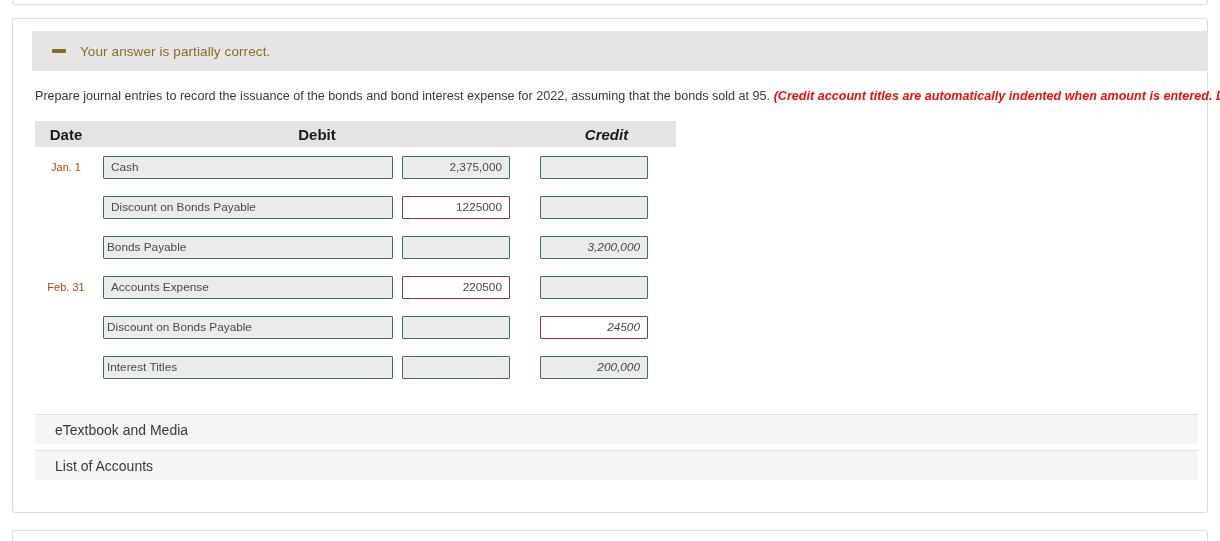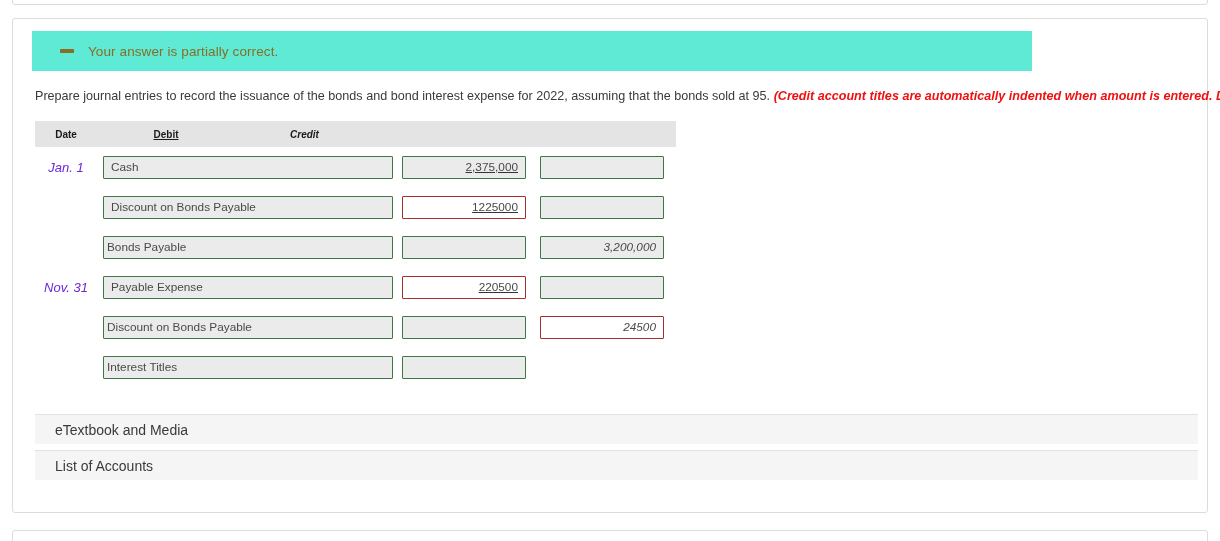--- a/index.html
+++ b/index.html
@@ -54,27 +54,27 @@
     border: 1px solid #dcdcdc;
     border-radius: 3px;
     box-sizing: border-box;
   }
 
   
   .alert {
     position: absolute;
     left: 19px;
     top: 12px;
-    width: 1000px;
+    width: 1176px;
     height: 40px;
-    background: #5eead4;
-    box-sizing: border-box;
-    display: flex;
-    align-items: center;
-    padding-left: 28px;
+    background: #e5e5e5;
+    box-sizing: border-box;
+    display: flex;
+    align-items: center;
+    padding-left: 20px;
   }
   .alert-icon {
     width: 14px;
     height: 4px;
     background: #8a6d24;
     border-radius: 1px;
     margin-right: 14px;
     flex: 0 0 auto;
   }
   .alert-text {
@@ -106,38 +106,38 @@
     left: 22px;
     top: 102px;
     width: 641px;
   }
   .jhead {
     display: flex;
     background: #e4e4e4;
     height: 26px;
     align-items: center;
     font-weight: bold;
-    font-size: 10px;
+    font-size: 15px;
     color: #1a1a1a;
+    justify-content: space-between;
   }
   .col-date   { width: 62px;  text-align: center; flex: 0 0 auto; }
   .col-acct   { width: 297px; text-align: left;   flex: 0 0 auto; padding-left: 3px;}
-  .col-debit  { width: 138px; text-align: center; flex: 0 0 auto; text-decoration: underline; }
+  .col-debit  { width: 138px; text-align: center; flex: 0 0 auto; }
   .col-credit { width: 139px; text-align: center; flex: 0 0 auto; font-style: italic; }
 
   .jrow {
     display: flex;
     align-items: center;
     height: 40px;
   }
   .jrow .col-date {
-    font-size: 13px;
-    color: #6d28d9;
+    font-size: 11px;
+    color: #c2410c;
     text-align: center;
-    font-style: italic;
   }
 
   .cellwrap { display: flex; align-items: center; }
 
   .fld {
     box-sizing: border-box;
     height: 23px;
     border: 1px solid #3f7744;
     background: #ebebeb;
     font-family: "Liberation Sans", sans-serif;
@@ -148,21 +148,21 @@
     border-radius: 1px;
     overflow: hidden;
     white-space: nowrap;
   }
   .fld.wrong {
     border: 1px solid #a33030;
     background: #ffffff;
   }
   .fld-acct  { width: 290px; text-align: left; margin-left: 3px; }
   .fld-acct.indent { padding-left: 3px; }
-  .fld-num   { width: 124px; text-align: right; margin-left: 5px; }
+  .fld-num   { width: 108px; text-align: right; margin-left: 5px; }
 
   
   .acc-bar {
     position: absolute;
     left: 22px;
     width: 1163px;
     height: 30px;
     background: #f5f5f5;
     border-top: 1px solid #e2e2e2;
     box-sizing: border-box;
@@ -231,23 +231,23 @@
             <div class="fld fld-acct indent">Bonds Payable</div>
           </div>
           <div class="col-debit cellwrap">
             <div class="fld fld-num"></div>
           </div>
           <div class="col-credit cellwrap">
             <div class="fld fld-num">3,200,000</div>
           </div>
         </div>
         <div class="jrow">
-          <div class="col-date">Nov. 31</div>
-          <div class="col-acct cellwrap">
-            <div class="fld fld-acct">Payable Expense</div>
+          <div class="col-date">Feb. 31</div>
+          <div class="col-acct cellwrap">
+            <div class="fld fld-acct">Accounts Expense</div>
           </div>
           <div class="col-debit cellwrap">
             <div class="fld fld-num wrong">220500</div>
           </div>
           <div class="col-credit cellwrap">
             <div class="fld fld-num"></div>
           </div>
         </div>
         <div class="jrow">
           <div class="col-date"></div>
@@ -261,20 +261,23 @@
             <div class="fld fld-num wrong">24500</div>
           </div>
         </div>
         <div class="jrow">
           <div class="col-date"></div>
           <div class="col-acct cellwrap">
             <div class="fld fld-acct indent">Interest Titles</div>
           </div>
           <div class="col-debit cellwrap">
             <div class="fld fld-num"></div>
+          </div>
+          <div class="col-credit cellwrap">
+            <div class="fld fld-num">200,000</div>
           </div>
         </div>
       </div>
   </div>
 
   <div class="acc-bar acc-list">
     <span>List of Accounts</span>
   </div>
   <div class="acc-bar acc-etext">
     <span>eTextbook and Media</span>

